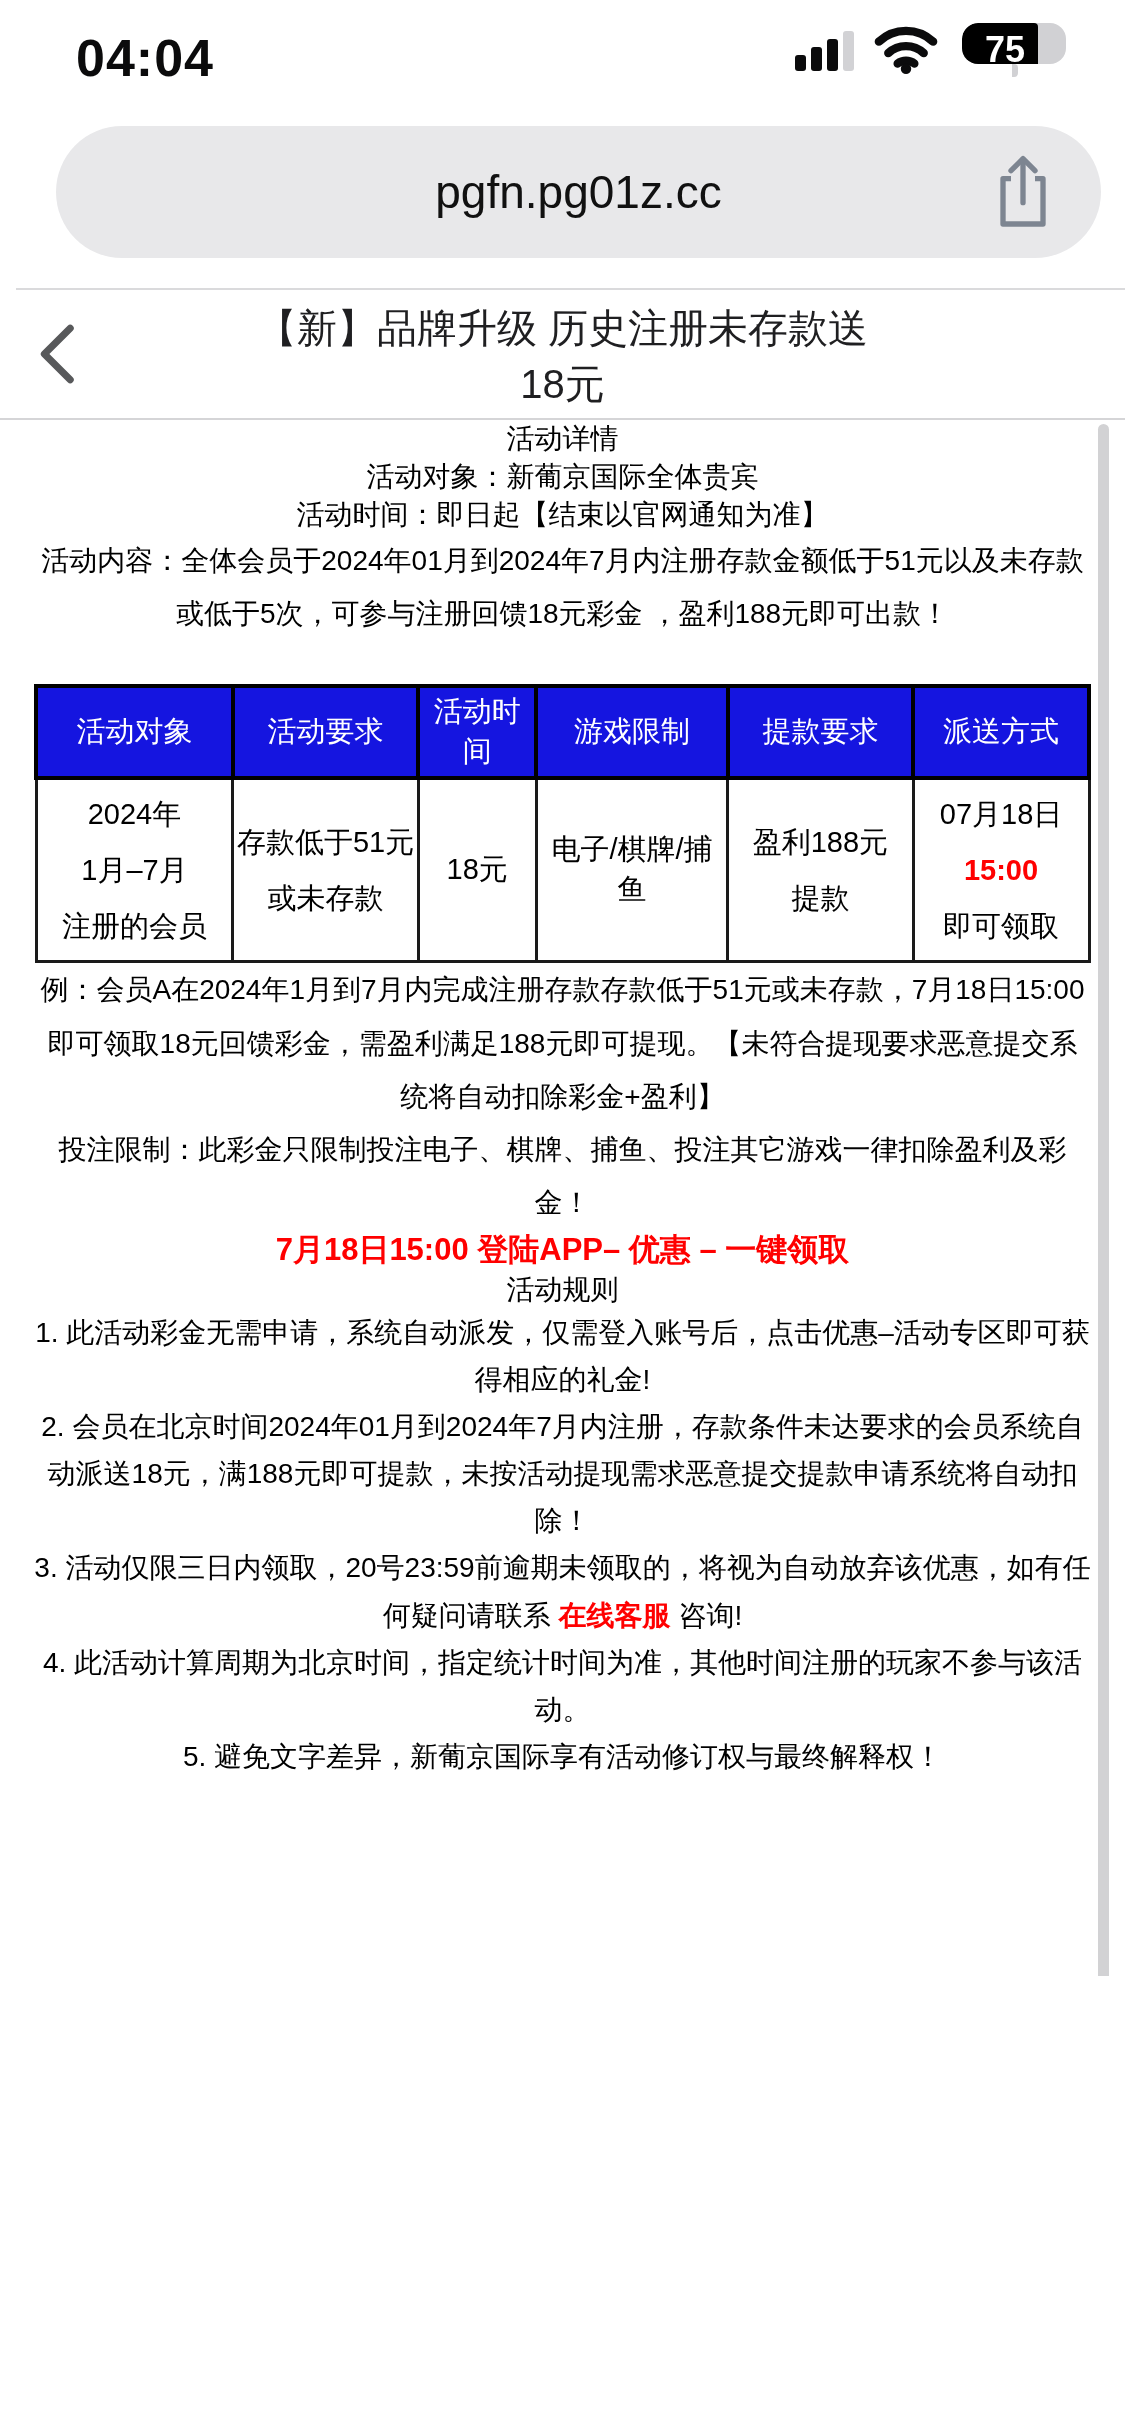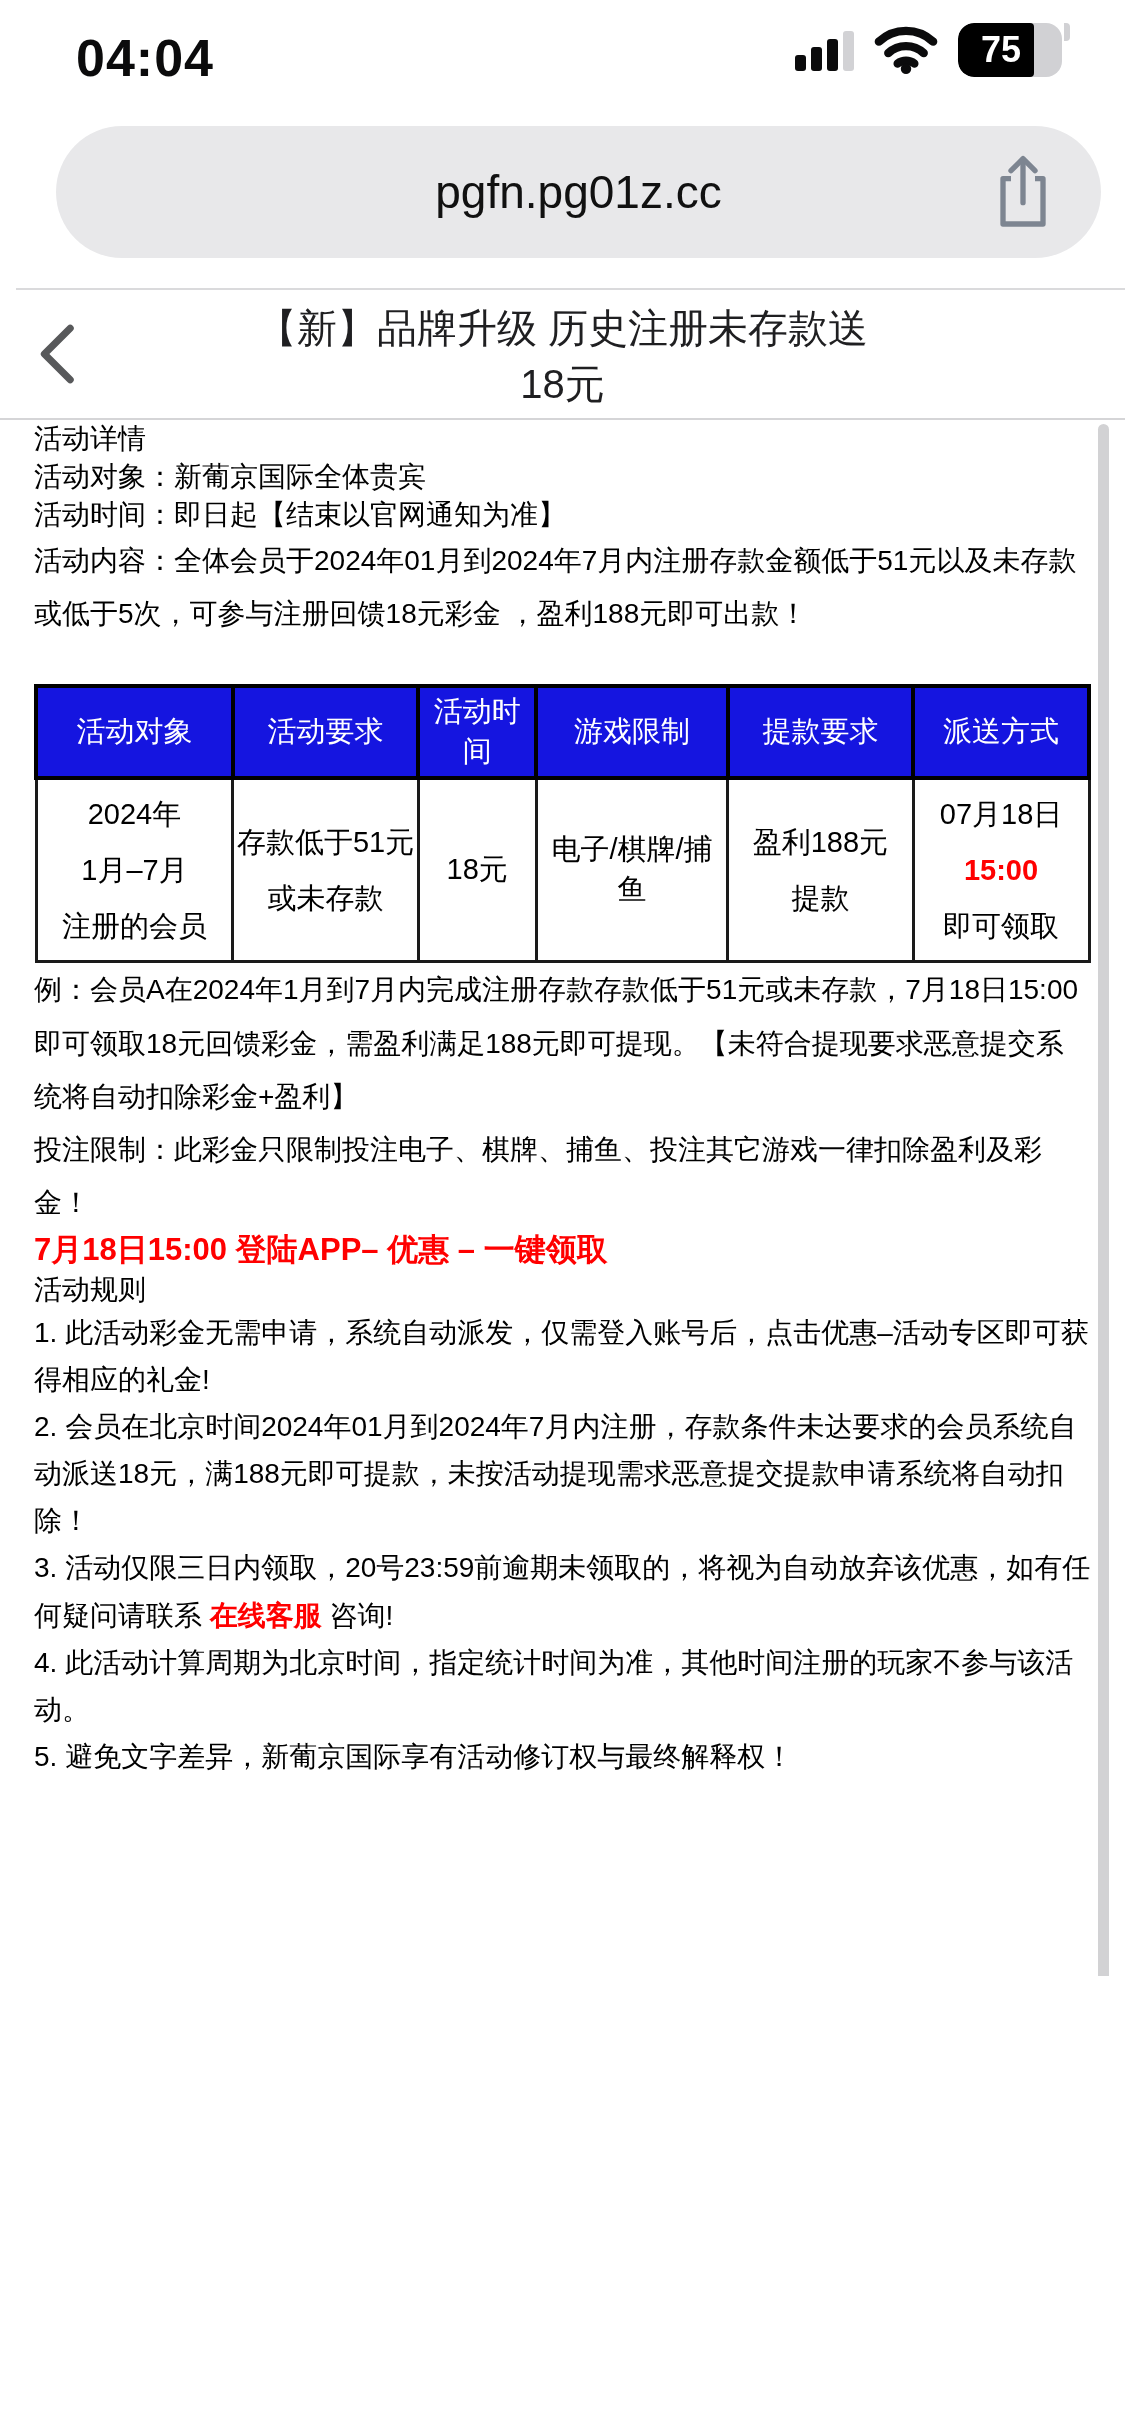--- a/index.html
+++ b/index.html
@@ -16,40 +16,40 @@
   .screen{position:relative;width:1125px;height:1976px;background:#fff;overflow:hidden;margin:0 auto;}
 
   
   .status-bar{position:absolute;top:0;left:0;width:100%;height:100px;background:#fff;}
   .status-time{position:absolute;left:76px;top:28px;font-size:52px;font-weight:600;letter-spacing:1px;color:#0b0b0c;}
   .status-icons{position:absolute;right:55px;top:0;height:100px;display:flex;align-items:center;gap:20px;}
   .signal{display:flex;align-items:flex-end;gap:5px;height:42px;}
   .signal span{width:11px;border-radius:3px;background:#0b0b0c;display:block;}
   .signal .s1{height:16px;}.signal .s2{height:24px;}.signal .s3{height:32px;}
   .signal .s4{height:40px;background:#d2d2d5;}
-  .battery{position:relative;width:112px;height:54px;display:flex;}
+  .battery{position:relative;width:112px;height:54px;display:flex;align-items:center;flex-direction:column;}
   .battery-body{position:relative;width:104px;height:54px;background:#d1d1d4;border-radius:16px;overflow:hidden;}
   .battery-fill{position:absolute;left:0;top:0;width:76px;height:54px;background:#000;border-radius:16px 4px 4px 16px;}
   .battery-num{position:absolute;left:0;top:0;width:86px;height:54px;display:flex;align-items:center;justify-content:center;color:#fff;font-size:36px;font-weight:700;}
   .battery-cap{width:6px;height:18px;background:#d1d1d4;border-radius:0 4px 4px 0;margin-left:2px;}
 
   
   .url-section{position:absolute;top:100px;left:16px;width:100%;height:190px;background:#fff;border-bottom:2px solid #dadadc;}
   .url-pill{position:absolute;left:40px;top:26px;width:1045px;height:132px;background:var(--chrome-gray);border-radius:66px;display:flex;align-items:center;justify-content:center;}
   .url-text{font-size:46px;color:#111;}
   .share-btn{position:absolute;right:36px;top:24px;width:84px;height:84px;display:flex;align-items:center;justify-content:center;}
 
   
   .page-header{position:absolute;top:292px;left:0;width:100%;height:128px;background:#fff;border-bottom:2px solid #d5d5d7;}
   .back-chevron{position:absolute;left:36px;top:28px;width:44px;height:68px;display:flex;align-items:center;}
   .page-title{position:absolute;left:140px;right:140px;top:8px;text-align:center;font-size:40px;line-height:56px;color:#1f1f21;}
 
   
   .content{position:absolute;top:420px;left:0;width:100%;height:1748px;background:#fff;padding:0 34px;overflow:hidden;font-size:28px;}
-  .content p{margin:0;}
+  .content p{margin:0;text-align:center;}
   .p-detail{margin-top:96px;}
   .p-target{margin-top:42px;}
   .p-time{margin-top:42px;}
   .p-desc{margin-top:42px;line-height:1.9;}
   .promo-table{margin-top:44px;width:100%;border-collapse:collapse;border:2px solid #84cc16;text-align:center;font-size:29px;}
   .promo-table th{background:var(--hdr-blue);color:#fff;font-weight:400;height:64px;border:4px solid #000;padding:4px 2px;}
   .promo-table td{border:3px solid #1a1a1a;height:176px;padding:6px 2px;vertical-align:middle;background:#fff;}
   .cell-line{line-height:56px;}
   .cell-red{color:var(--red);font-weight:700;}
   .p-example{margin-top:38px;line-height:1.9;}

